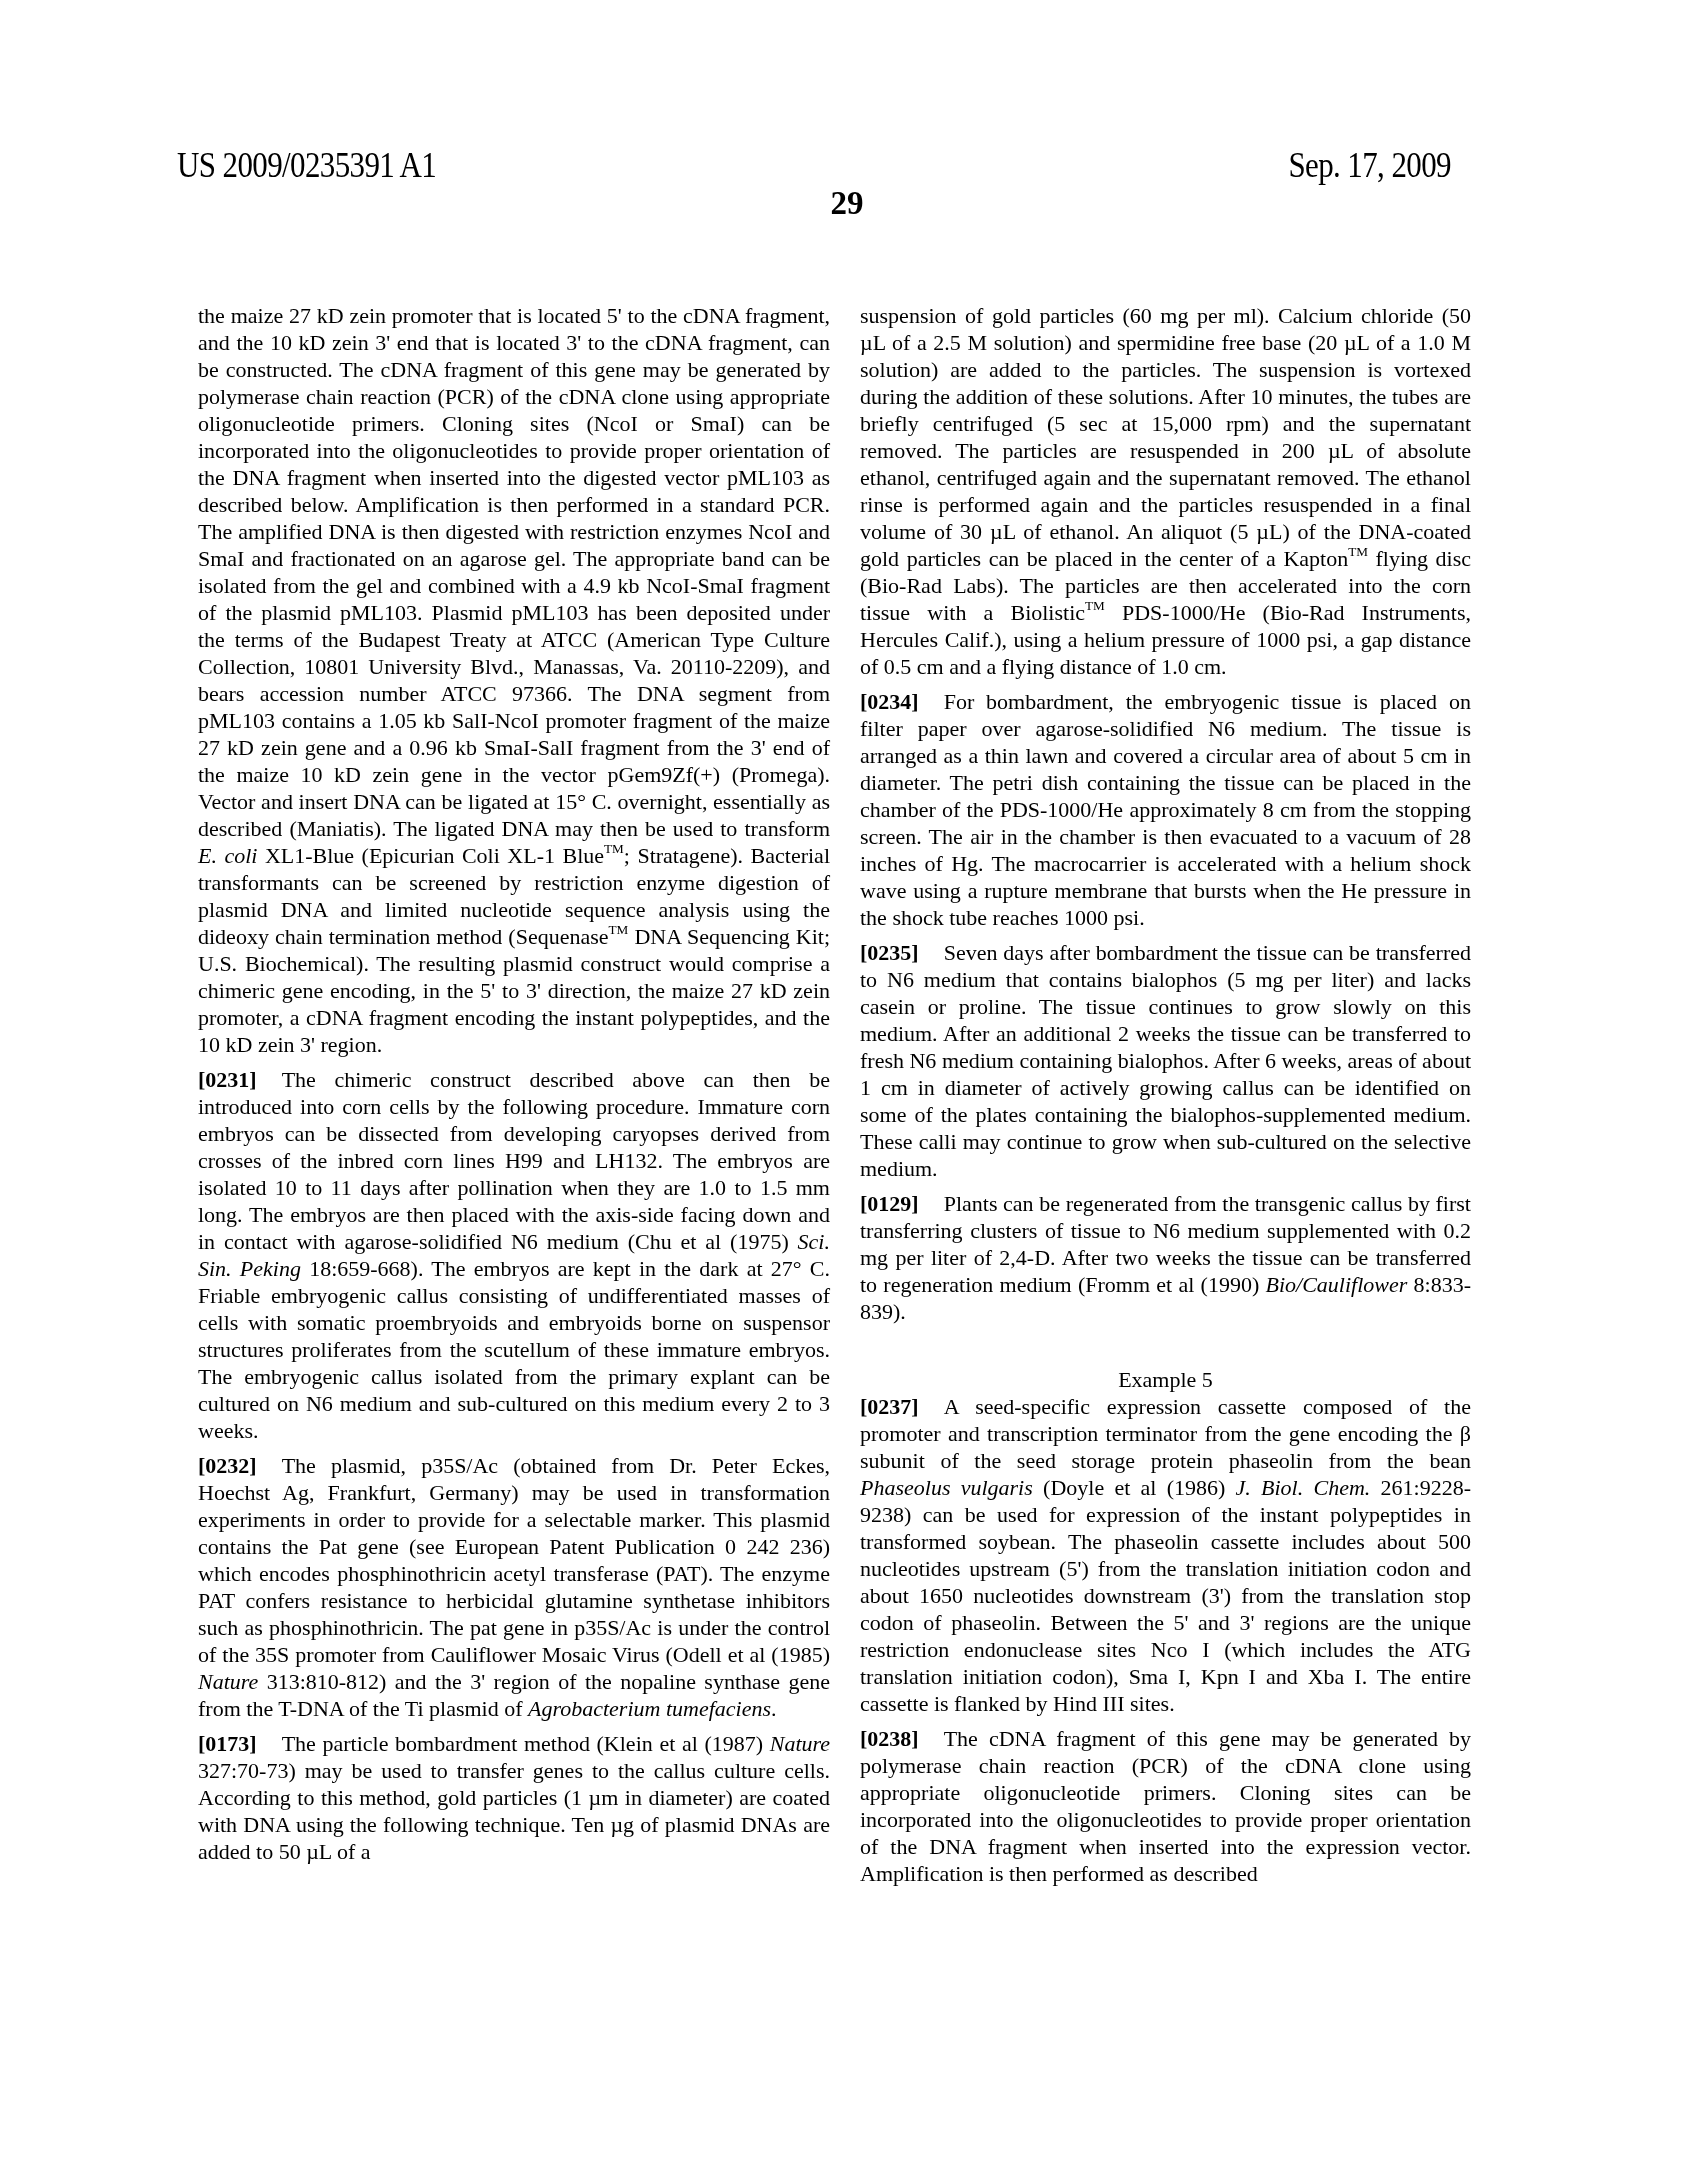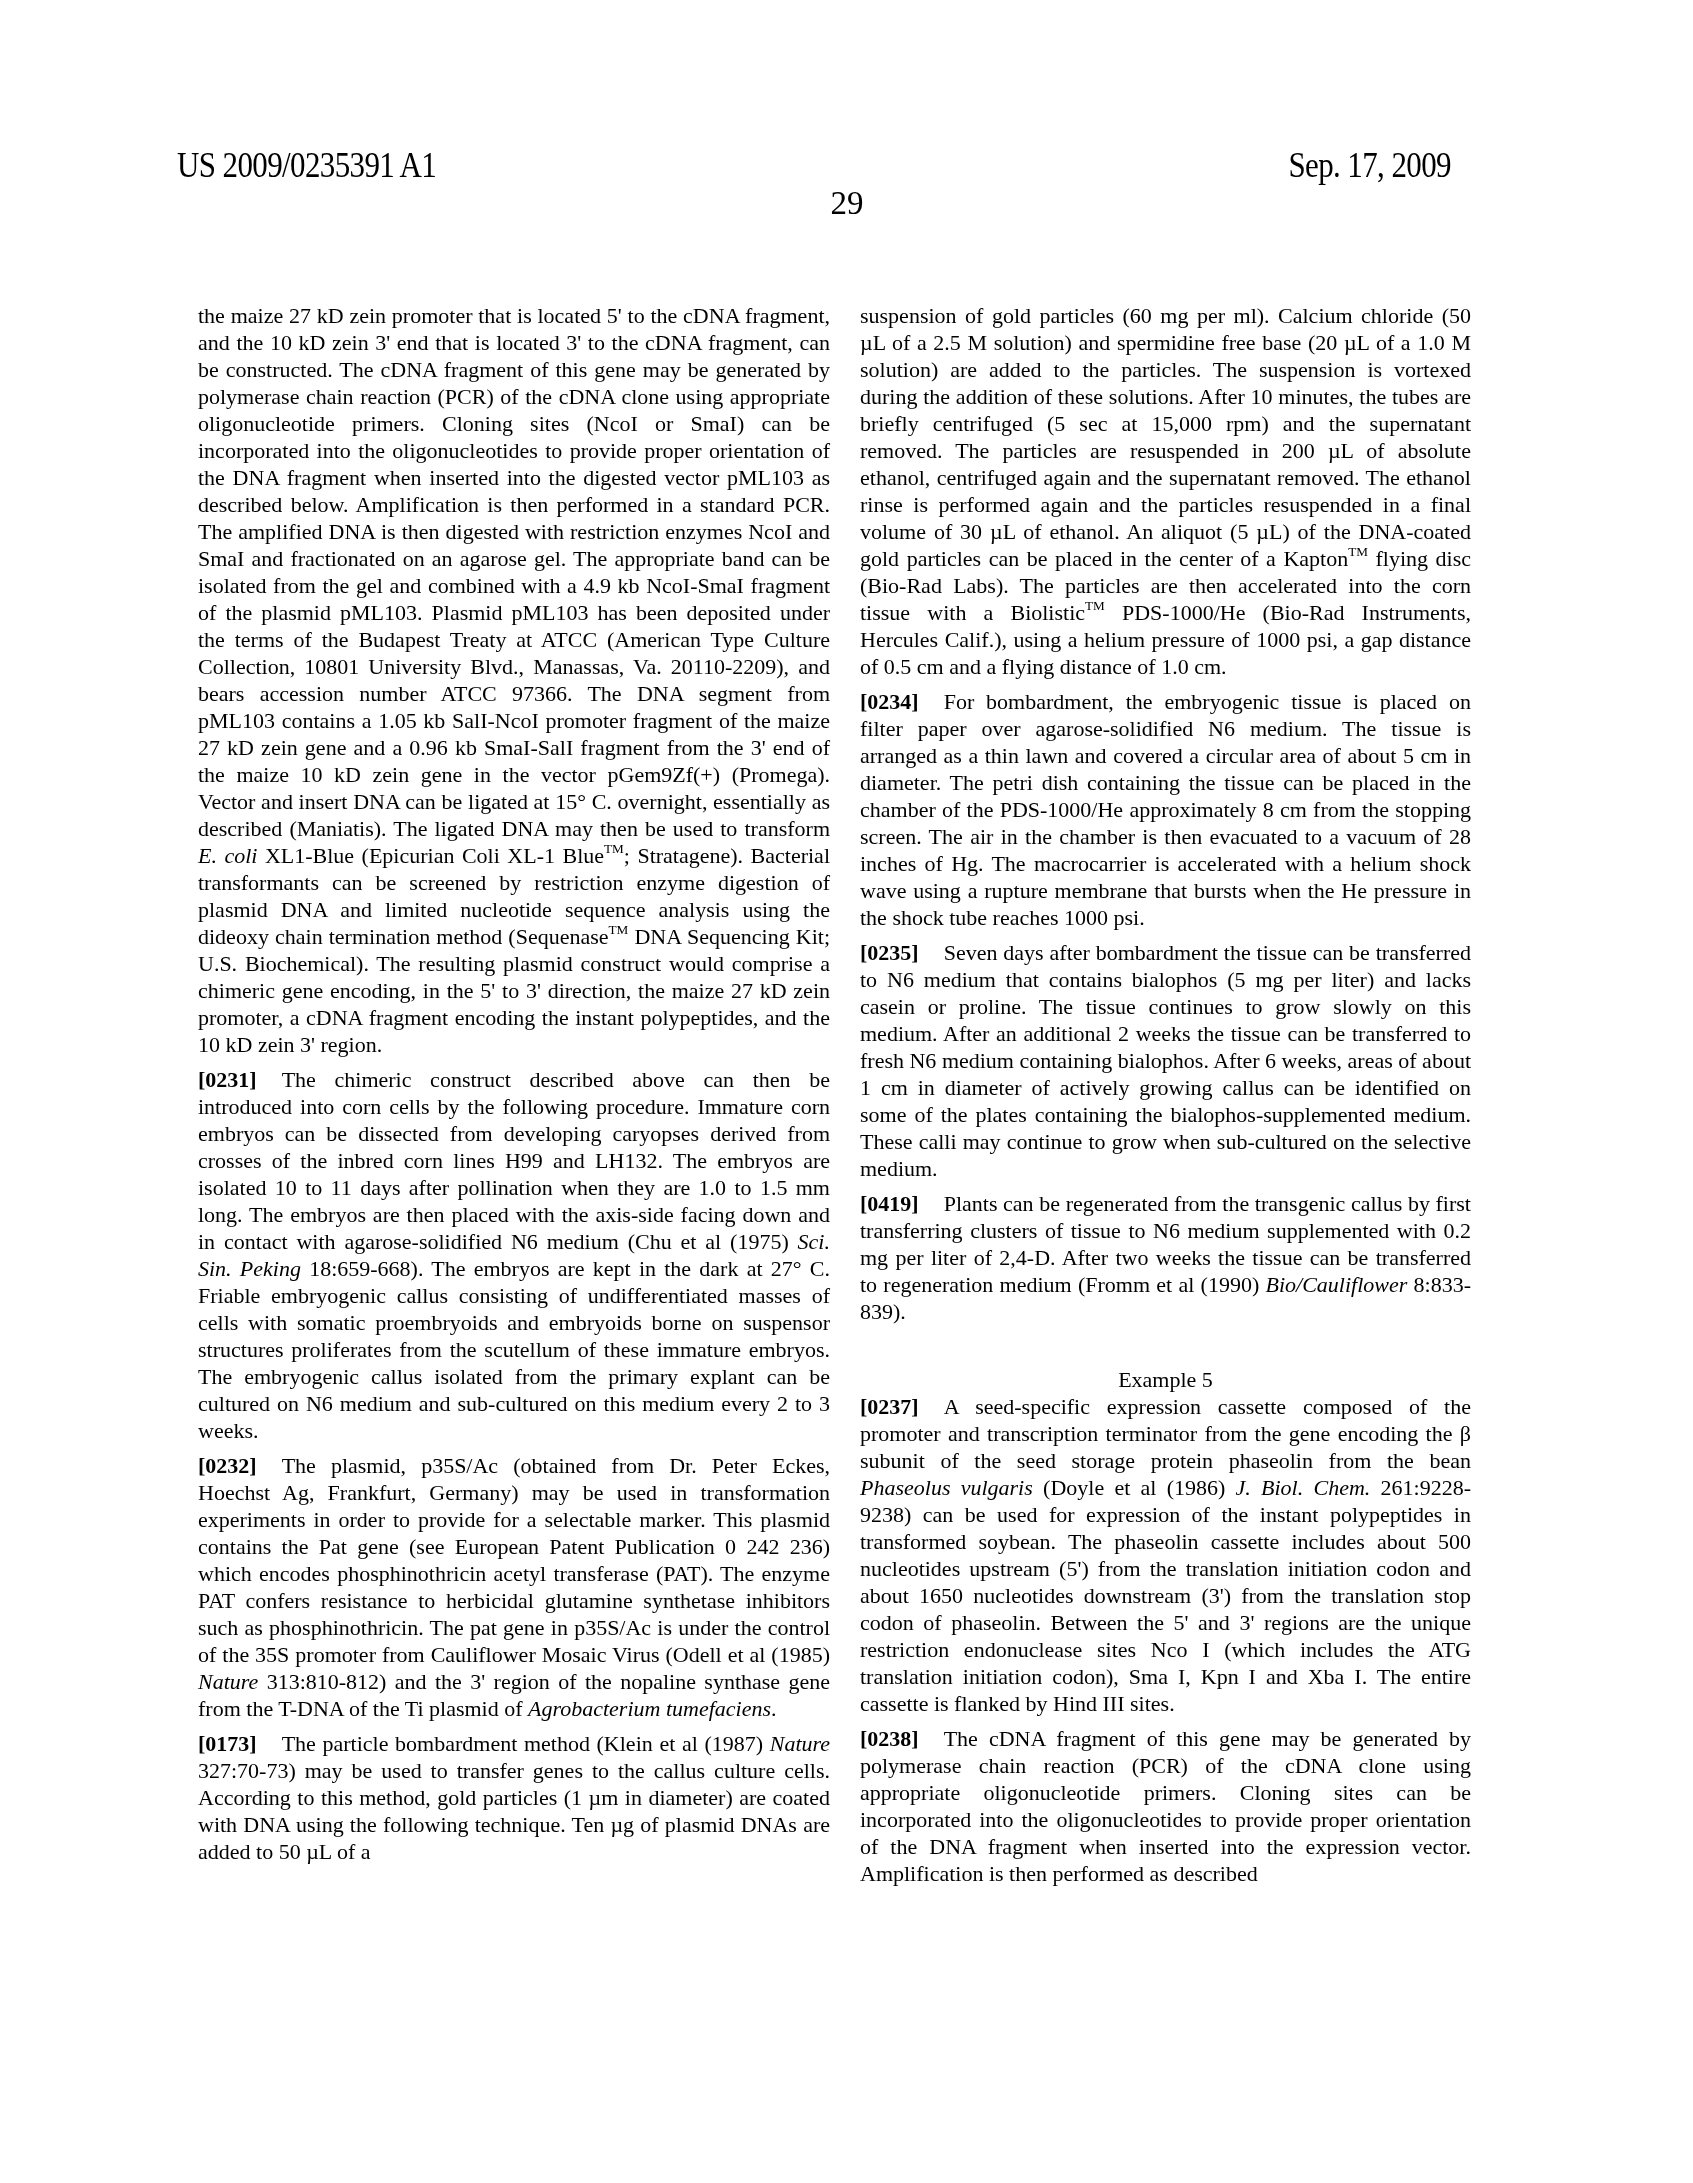--- a/index.html
+++ b/index.html
@@ -2,21 +2,21 @@
 <html style="font-size:10.6px"><head>
 <meta charset="utf-8">
 <style>
   html, body { margin: 0; padding: 0; background: #ffffff; }
   body {
     width: 1694px; height: 2183px; position: relative; overflow: hidden;
     font-family: "Liberation Serif", "DejaVu Serif", serif; color: #000;
   }
   .hdr-left { position: absolute; left: 177px; top: 144px; font-size: 36px; letter-spacing: -0.7px; transform: scaleX(0.86); transform-origin: left top; }
   .hdr-right { position: absolute; right: 243px; top: 144px; font-size: 36px; letter-spacing: -0.7px; transform: scaleX(0.86); transform-origin: right top; }
-  .pagenum { position: absolute; left: 0; width: 1694px; top: 185px; text-align: center; font-size: 33px; }
+  .pagenum { position: absolute; left: 0; width: 1694px; top: 185px; text-align: center; font-size: 33px; font-weight: bold; }
   .col { position: absolute; top: 302px; font-size: 22px; line-height: 27px; text-align: justify; hyphens: manual; }
   .col-left { left: 198px; width: 632px; }
   .col-right { left: 860px; width: 611px; }
   .para { margin: 0 0 8px 0; text-align: justify; }
   .para.cont { margin-bottom: 8px; }
   .pnum { font-weight: bold; margin-right: 25px; font-family: Liberation Serif, serif; }
   .heading { text-align: center; margin: 0; }
   .heading.example { margin-top: 41px; }
   .heading.title { margin-bottom: 37px; }
   i { font-style: italic; }
@@ -36,21 +36,21 @@
       <p class="para"><span class="pnum">[0232]</span><span>The plasmid, p35S/Ac (obtained from Dr. Peter Eckes, Hoechst Ag, Frankfurt, Germany) may be used in transformation experiments in order to provide for a selectable marker. This plasmid contains the Pat gene (see European Patent Publication 0 242 236) which encodes phosphinothricin acetyl transferase (PAT). The enzyme PAT confers resistance to herbicidal glutamine synthetase inhibitors such as phosphinothricin. The pat gene in p35S/Ac is under the control of the 35S promoter from Cauliflower Mosaic Virus (Odell et al (1985) </span><i>Nature</i><span> 313:810-812) and the 3' region of the nopaline synthase gene from the T-DNA of the Ti plasmid of </span><i>Agrobacterium tumefaciens</i><span>.</span></p>
       <p class="para"><span class="pnum">[0173]</span><span>The particle bombardment method (Klein et al (1987) </span><i>Nature</i><span> 327:70-73) may be used to transfer genes to the callus culture cells. According to this method, gold particles (1 µm in diameter) are coated with DNA using the following technique. Ten µg of plasmid DNAs are added to 50 µL of a</span></p>
     </div>
 </div>
 
 <div class="col col-right">
   <p class="para cont"><span>suspension of gold particles (60 mg per ml). Calcium chloride (50 µL of a 2.5 M solution) and spermidine free base (20 µL of a 1.0 M solution) are added to the particles. The suspension is vortexed during the addition of these solutions. After 10 minutes, the tubes are briefly centrifuged (5 sec at 15,000 rpm) and the supernatant removed. The particles are resuspended in 200 µL of absolute ethanol, centrifuged again and the supernatant removed. The ethanol rinse is performed again and the particles resuspended in a final volume of 30 µL of ethanol. An aliquot (5 µL) of the DNA-coated gold particles can be placed in the center of a Kapton</span><sup>TM</sup><span> flying disc (Bio-Rad Labs). The particles are then accelerated into the corn tissue with a Biolistic</span><sup>TM</sup><span> PDS-1000/He (Bio-Rad Instruments, Hercules Calif.), using a helium pressure of 1000 psi, a gap distance of 0.5 cm and a flying distance of 1.0 cm.</span></p>
   <div>
       <p class="para"><span class="pnum">[0234]</span><span>For bombardment, the embryogenic tissue is placed on filter paper over agarose-solidified N6 medium. The tissue is arranged as a thin lawn and covered a circular area of about 5 cm in diameter. The petri dish containing the tissue can be placed in the chamber of the PDS-1000/He approximately 8 cm from the stopping screen. The air in the chamber is then evacuated to a vacuum of 28 inches of Hg. The macrocarrier is accelerated with a helium shock wave using a rupture membrane that bursts when the He pressure in the shock tube reaches 1000 psi.</span></p>
       <p class="para"><span class="pnum">[0235]</span><span>Seven days after bombardment the tissue can be transferred to N6 medium that contains bialophos (5 mg per liter) and lacks casein or proline. The tissue continues to grow slowly on this medium. After an additional 2 weeks the tissue can be transferred to fresh N6 medium containing bialophos. After 6 weeks, areas of about 1 cm in diameter of actively growing callus can be identified on some of the plates containing the bialophos-supplemented medium. These calli may continue to grow when sub-cultured on the selective medium.</span></p>
-      <p class="para"><span class="pnum">[0419]</span><span>Plants can be regenerated from the transgenic callus by first transferring clusters of tissue to N6 medium supplemented with 0.2 mg per liter of 2,4-D. After two weeks the tissue can be transferred to regeneration medium (Fromm et al (1990) </span><i>Bio/Cauliflower</i><span> 8:833-839).</span></p>
+      <p class="para"><span class="pnum">[0129]</span><span>Plants can be regenerated from the transgenic callus by first transferring clusters of tissue to N6 medium supplemented with 0.2 mg per liter of 2,4-D. After two weeks the tissue can be transferred to regeneration medium (Fromm et al (1990) </span><i>Bio/Cauliflower</i><span> 8:833-839).</span></p>
     </div>
   <p class="heading example">Example 5</p>
   <div>
       <p class="para"><span class="pnum">[0237]</span><span>A seed-specific expression cassette composed of the promoter and transcription terminator from the gene encoding the β subunit of the seed storage protein phaseolin from the bean </span><i>Phaseolus vulgaris</i><span> (Doyle et al (1986) </span><i>J. Biol. Chem.</i><span> 261:9228-9238) can be used for expression of the instant polypeptides in transformed soybean. The phaseolin cassette includes about 500 nucleotides upstream (5') from the translation initiation codon and about 1650 nucleotides downstream (3') from the translation stop codon of phaseolin. Between the 5' and 3' regions are the unique restriction endonuclease sites Nco I (which includes the ATG translation initiation codon), Sma I, Kpn I and Xba I. The entire cassette is flanked by Hind III sites.</span></p>
       <p class="para"><span class="pnum">[0238]</span><span>The cDNA fragment of this gene may be generated by polymerase chain reaction (PCR) of the cDNA clone using appropriate oligonucleotide primers. Cloning sites can be incorporated into the oligonucleotides to provide proper orientation of the DNA fragment when inserted into the expression vector. Amplification is then performed as described</span></p>
     </div>
 </div>
 
 
 </body></html>

